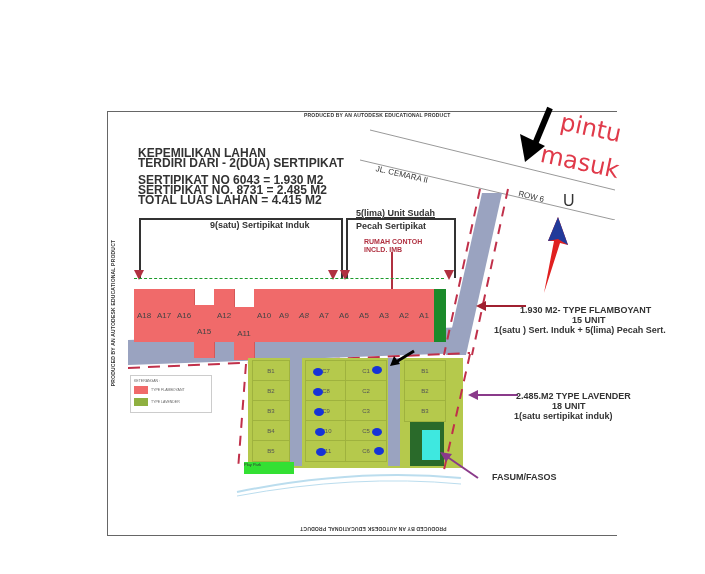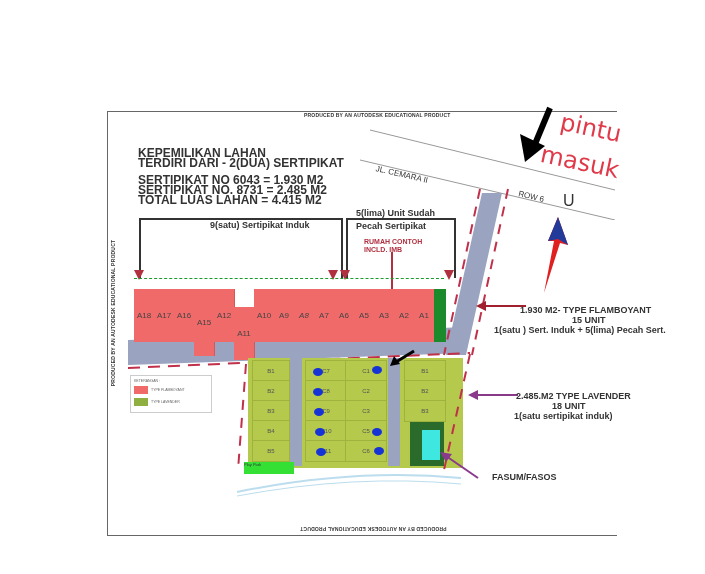--- a/index.html
+++ b/index.html
@@ -54,21 +54,21 @@
 
 <div class="lbl" style="left:563px;top:196px;font-size:16px;font-weight:normal;">U</div>
 <svg class="abs" style="left:538px;top:215px;" width="40" height="80">
   <polygon points="20,2 30,30 22,28 6,78 16,26 10,26" fill="#e02020"></polygon>
   <polygon points="20,2 30,30 20,24 10,26" fill="#223a9a"></polygon>
 </svg>
 
 <div class="bracket" style="left:139px;top:218px;width:200px;height:58px;"></div>
 <div class="lbl" style="left:210px;top:220px;">9(satu) Sertipikat Induk</div>
 <div class="bracket" style="left:346px;top:218px;width:106px;height:58px;"></div>
-<div class="lbl" style="left:356px;top:208px;">5(lima) Unit Sudah</div>
+<div class="lbl" style="left:356px;top:208px;text-decoration:underline;">5(lima) Unit Sudah</div>
 <div class="lbl" style="left:356px;top:221px;">Pecah Sertipikat</div>
 <div class="lbl" style="left:364px;top:238px;color:#b03040;font-size:7px;line-height:8px;text-align:left;">
   <div>RUMAH CONTOH</div>
   <div>INCLD. IMB</div>
 </div>
 <svg class="abs" style="left:130px;top:250px;" width="340" height="40">
   <polygon points="4,20 14,20 9,30" fill="#b03040"></polygon>
   <polygon points="198,20 208,20 203,30" fill="#b03040"></polygon>
   <polygon points="210,20 220,20 215,30" fill="#b03040"></polygon>
   <line x1="262" y1="2" x2="262" y2="40" stroke="#b03040" stroke-width="2"></line>
@@ -80,21 +80,21 @@
   <polygon points="8,155 346,142 346,168 8,180" fill="#9aa3c0"></polygon>
   <line x1="360" y1="4" x2="324" y2="170" stroke="#c0304a" stroke-width="2" stroke-dasharray="10,8"></line>
   <line x1="388" y1="4" x2="352" y2="170" stroke="#c0304a" stroke-width="2" stroke-dasharray="10,8"></line>
   <line x1="8" y1="183" x2="350" y2="168" stroke="#c0304a" stroke-width="2" stroke-dasharray="12,8"></line>
 </svg>
 
 <div class="abs" style="left:134px;top:289px;width:310px;height:53px;">
   <div class="plot" style="left:0;top:0;width:20px;height:53px;">A18</div>
   <div class="plot" style="left:20px;top:0;width:20px;height:53px;">A17</div>
   <div class="plot" style="left:40px;top:0;width:20px;height:53px;">A16</div>
-  <div class="plot" style="left:60px;top:0;width:20px;height:67px;">A15</div>
+  <div class="plot" style="left:60px;top:16px;width:20px;height:53px;">A15</div>
   <div class="plot" style="left:80px;top:0;width:20px;height:53px;text-align:center;">A12</div>
   <div class="plot" style="left:100px;top:0;width:20px;height:53px;margin-top:18px;">A11</div>
   <div class="plot" style="left:120px;top:0;width:20px;height:53px;">A10</div>
   <div class="plot" style="left:140px;top:0;width:20px;height:53px;">A9</div>
   <div class="plot" style="left:160px;top:0;width:20px;height:53px;font-style:italic;">A8</div>
   <div class="plot" style="left:180px;top:0;width:20px;height:53px;">A7</div>
   <div class="plot" style="left:200px;top:0;width:20px;height:53px;">A6</div>
   <div class="plot" style="left:220px;top:0;width:20px;height:53px;">A5</div>
   <div class="plot" style="left:240px;top:0;width:20px;height:53px;">A3</div>
   <div class="plot" style="left:260px;top:0;width:20px;height:53px;">A2</div>

